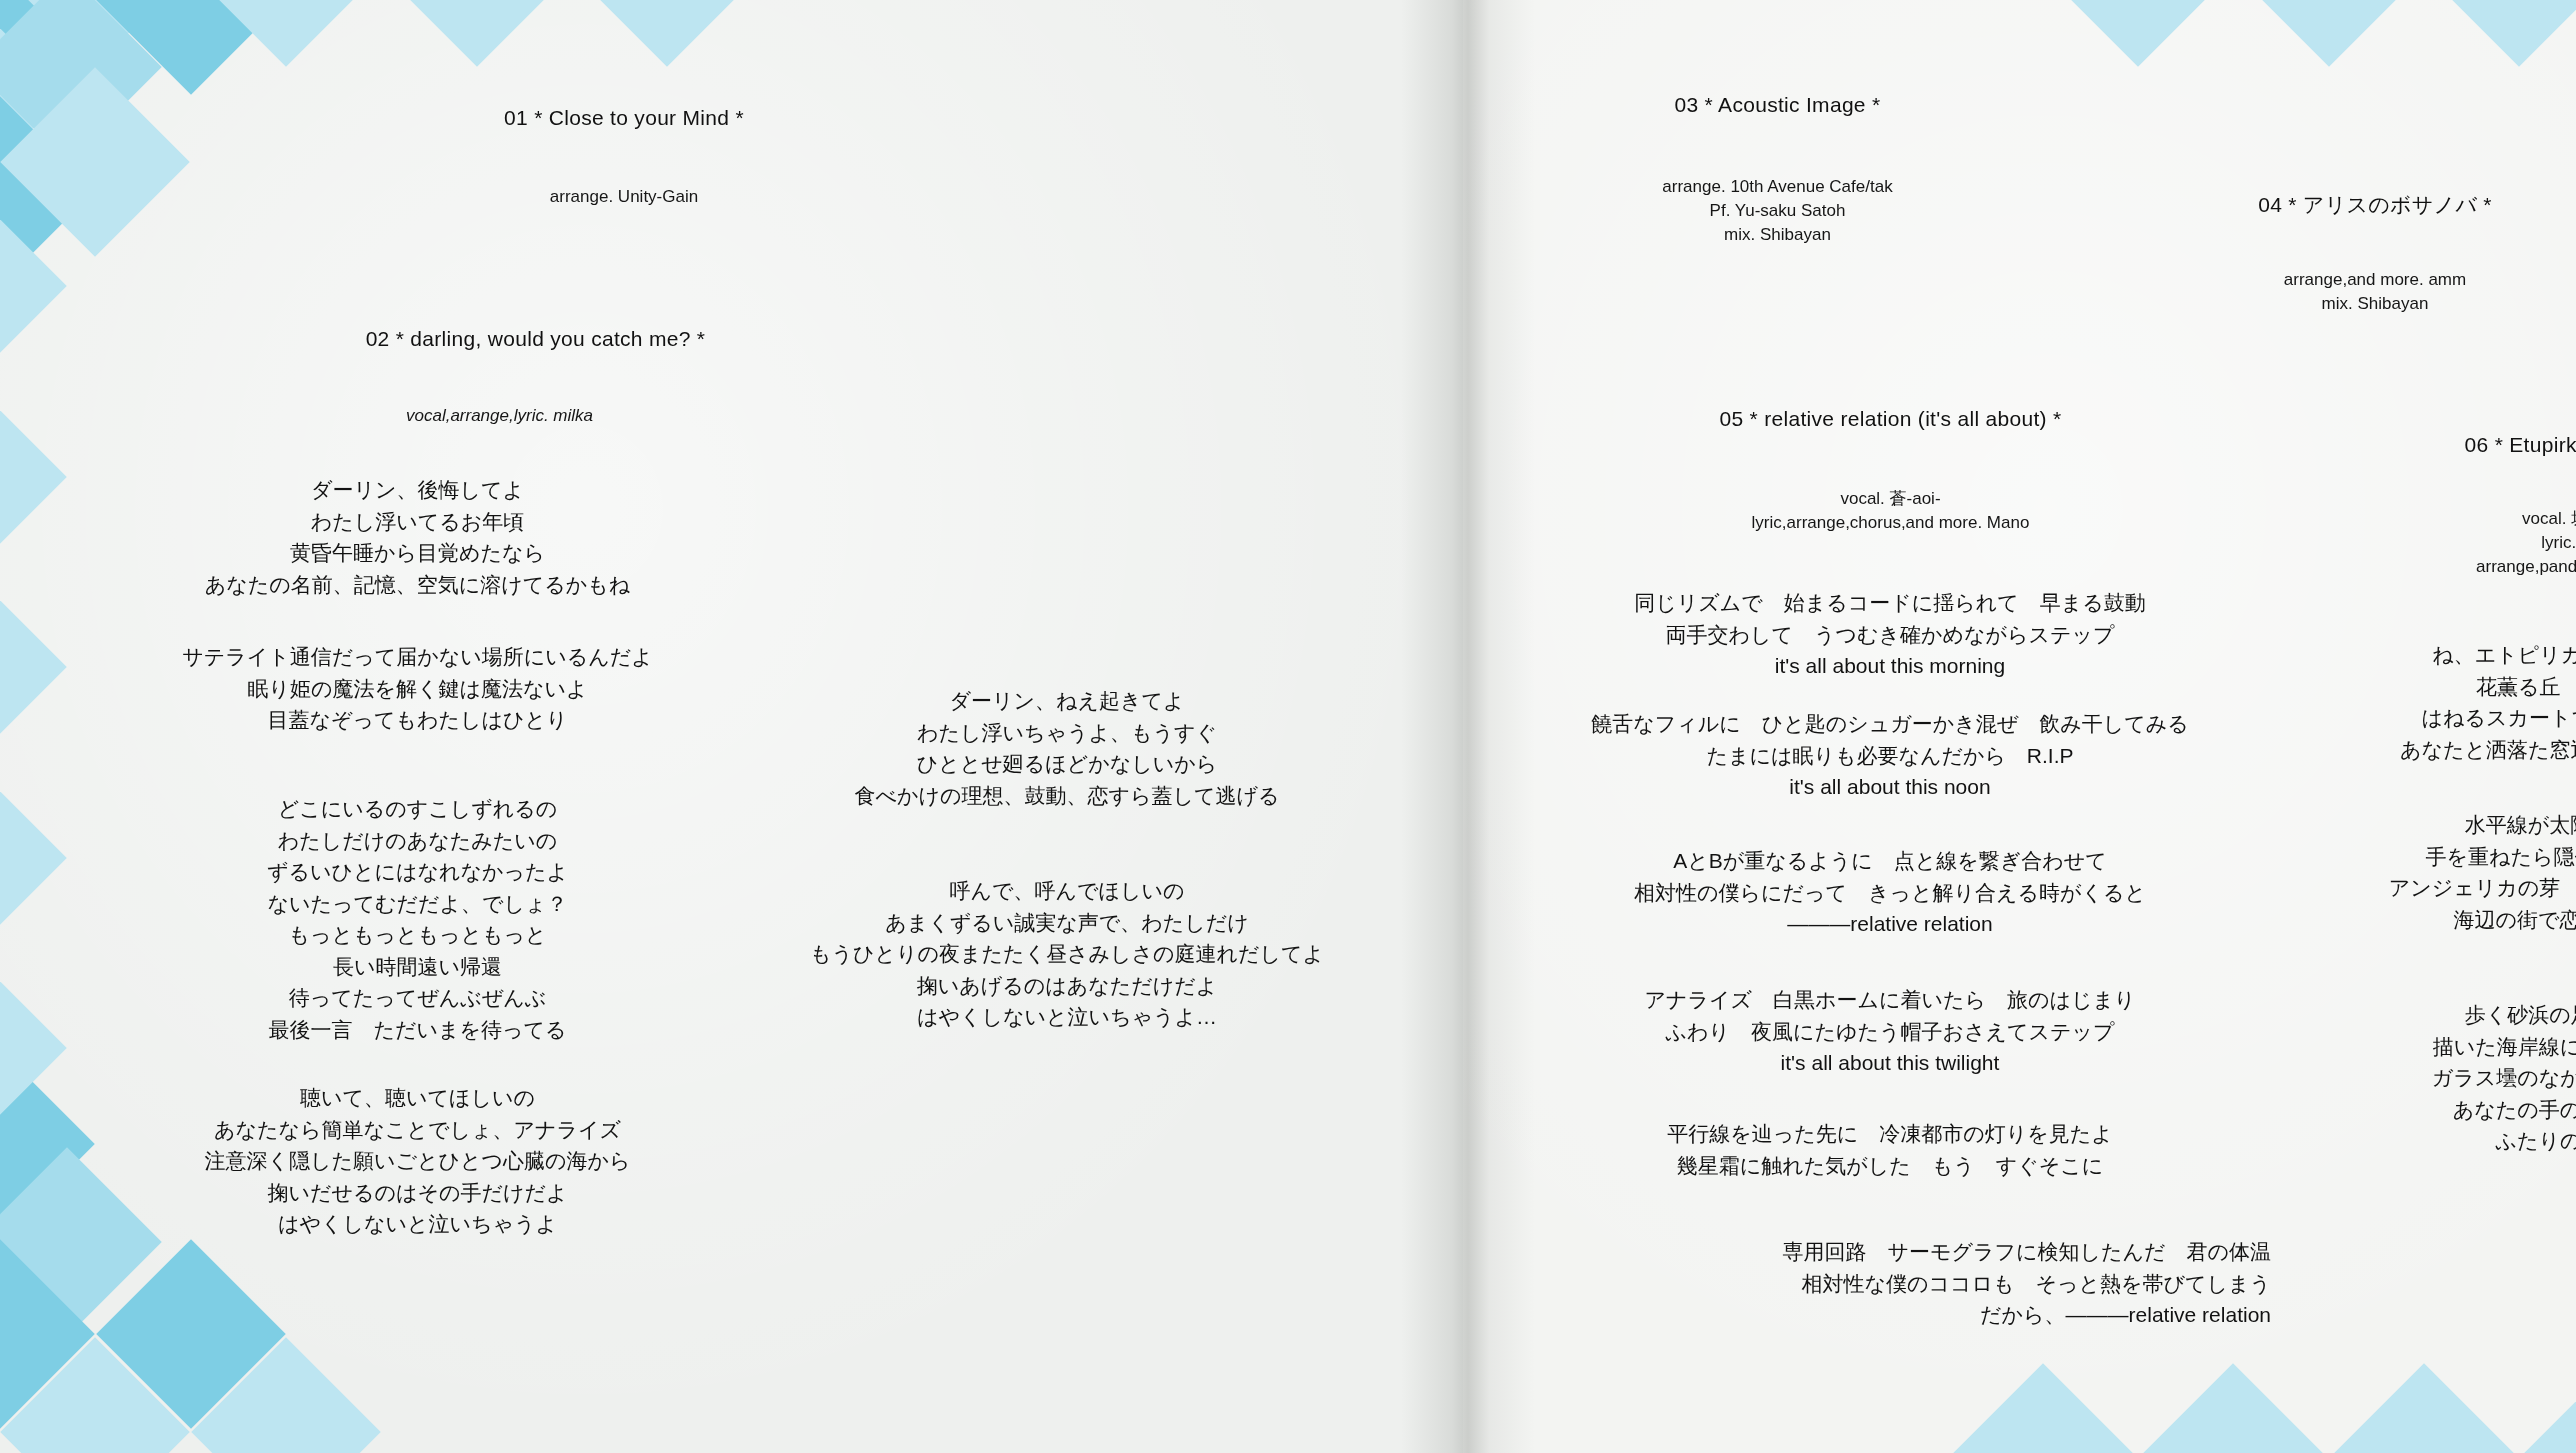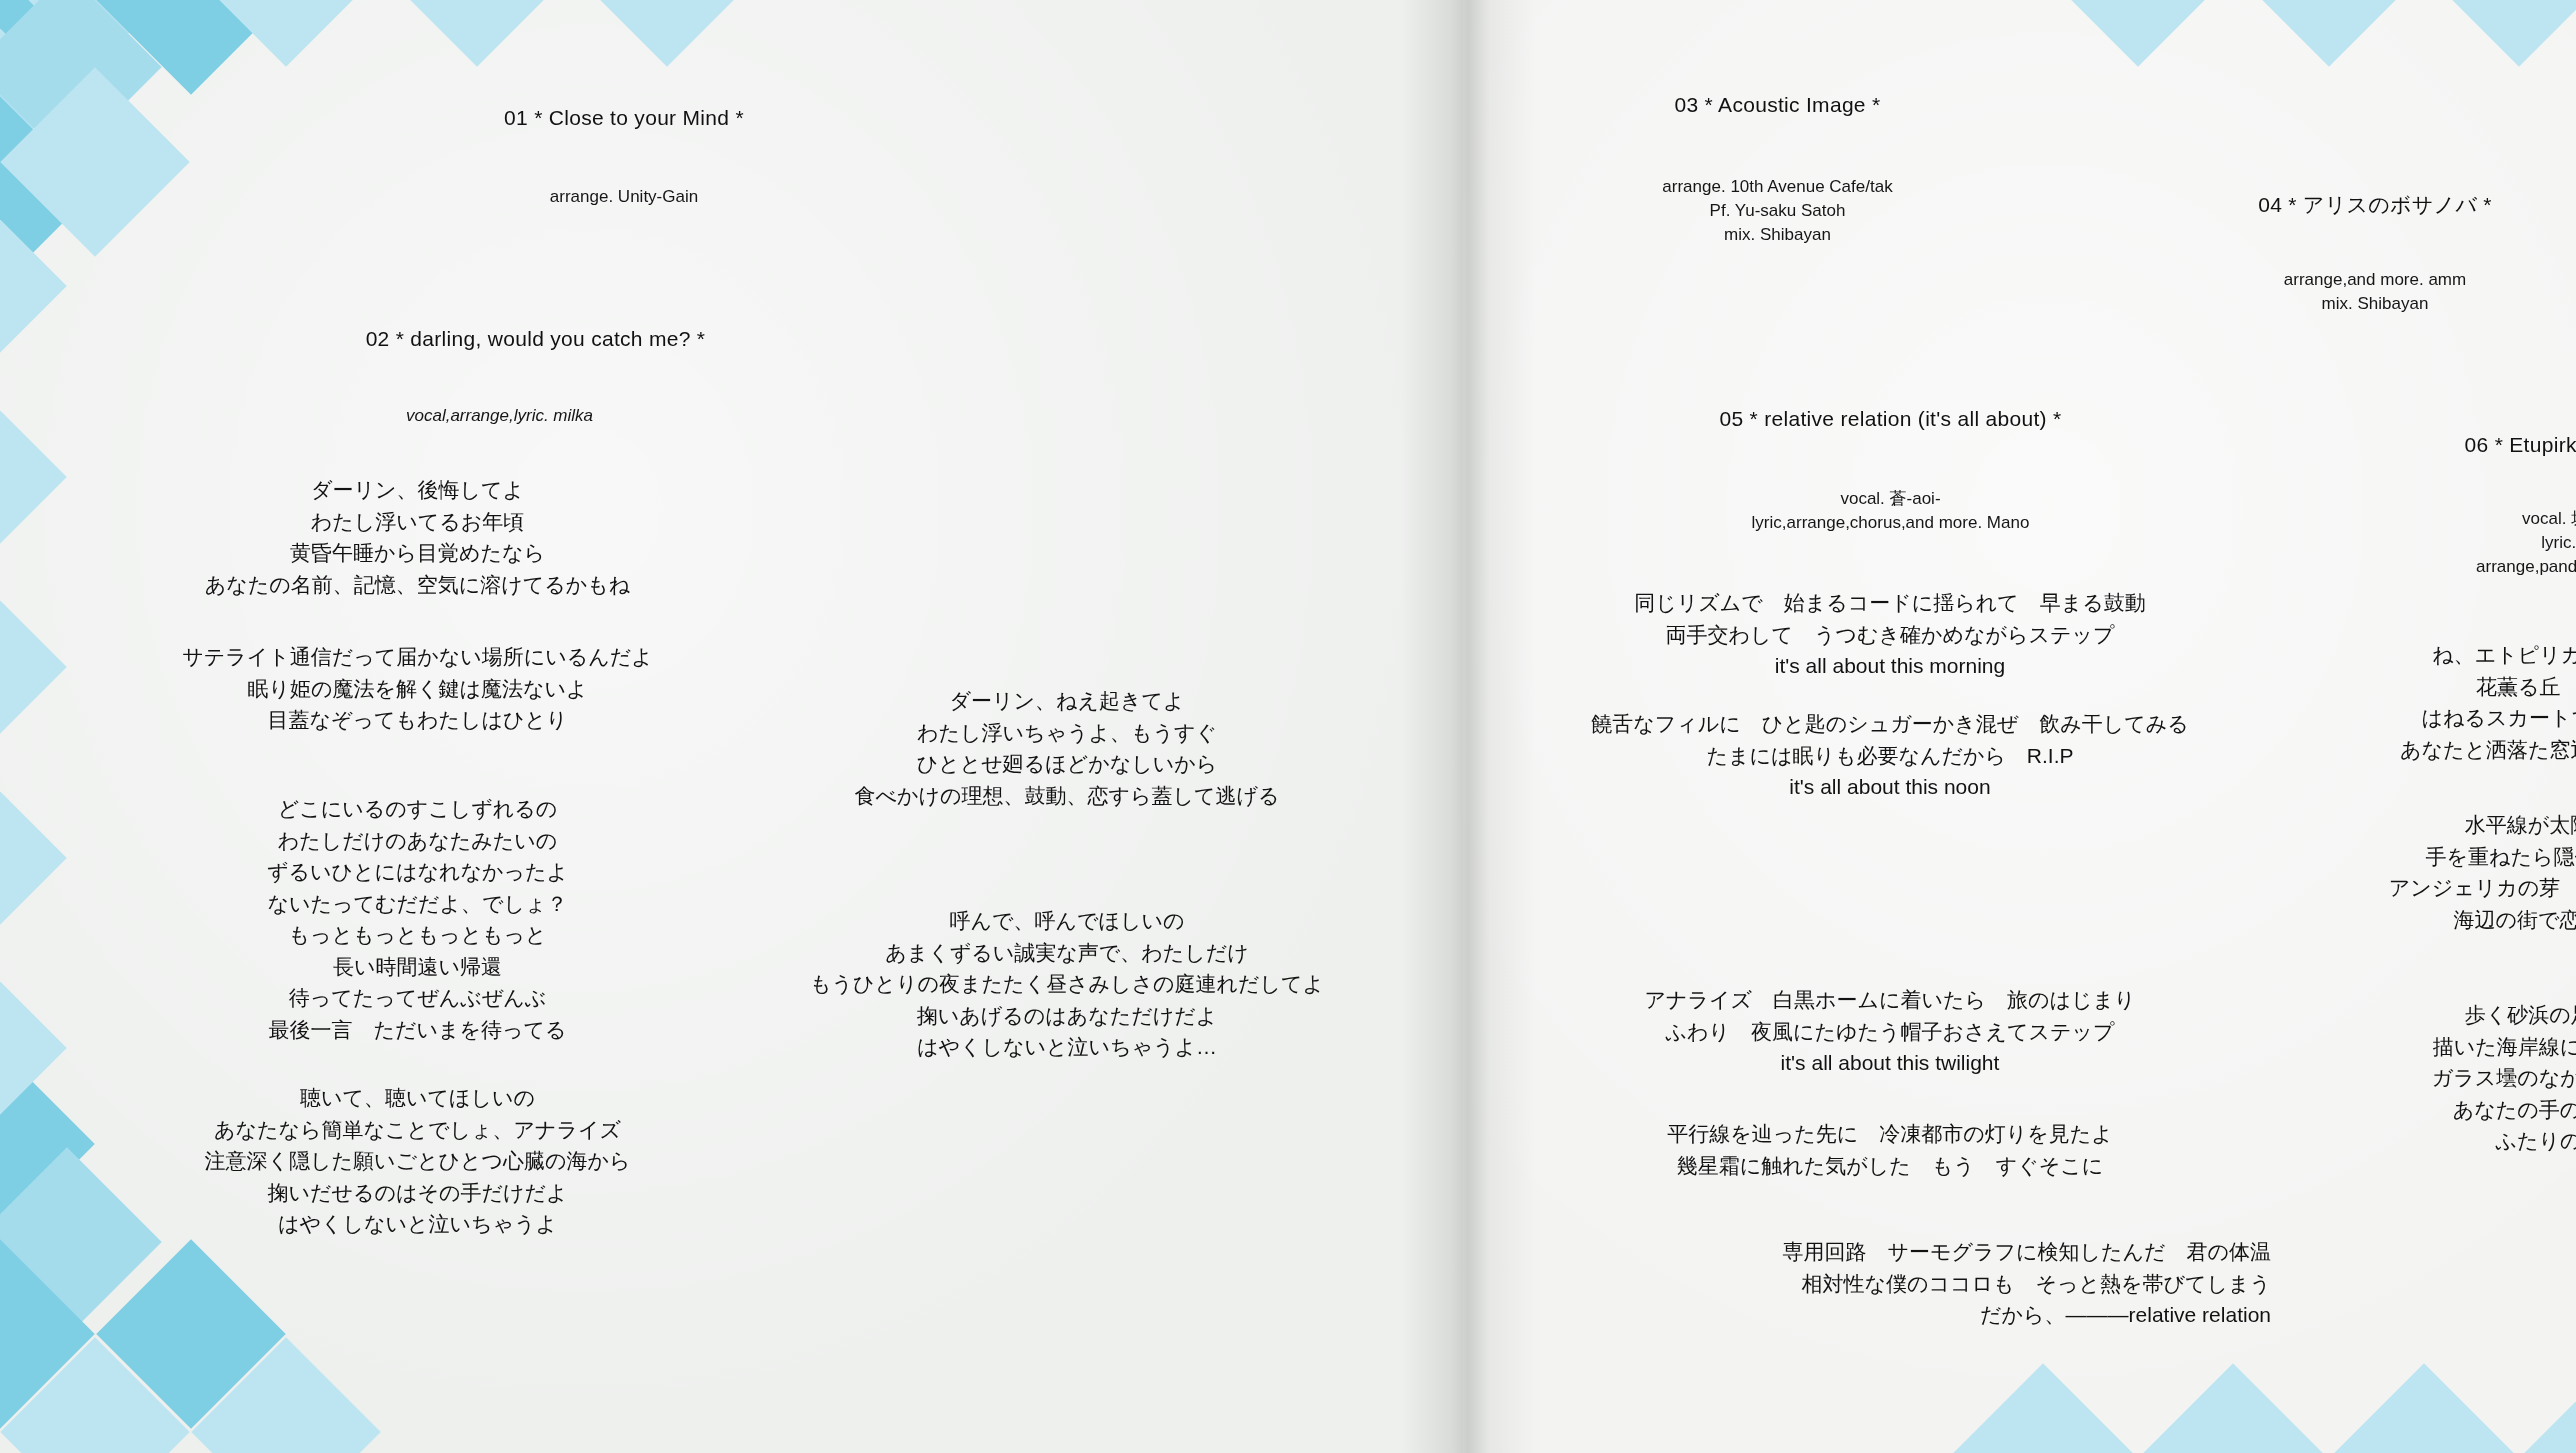--- a/index.html
+++ b/index.html
@@ -156,21 +156,21 @@
     <div class="block lyrics lyrics-ja" style="left:103px; top:1082px; width:629px;">聴いて、聴いてほしいの
 あなたなら簡単なことでしょ、アナライズ
 注意深く隠した願いごとひとつ心臓の海から
 掬いだせるのはその手だけだよ
 はやくしないと泣いちゃうよ</div>
 
     <div class="block lyrics lyrics-ja" style="left:732px; top:685px; width:670px;">ダーリン、ねえ起きてよ
 わたし浮いちゃうよ、もうすぐ
 ひととせ廻るほどかなしいから
 食べかけの理想、鼓動、恋すら蓋して逃げる</div>
-    <div class="block lyrics lyrics-ja" style="left:732px; top:905px; width:670px;">呼んで、呼んでほしいの
+    <div class="block lyrics lyrics-ja" style="left:732px; top:875px; width:670px;">呼んで、呼んでほしいの
 あまくずるい誠実な声で、わたしだけ
 もうひとりの夜またたく昼さみしさの庭連れだしてよ
 掬いあげるのはあなただけだよ
 はやくしないと泣いちゃうよ…</div>
   </div>
 
   <div class="page page-right">
     <div class="paper-tint"></div>
 
     <div class="diamond pale" style="left:608px; top:-95px; width:134px; height:134px;"></div>
@@ -194,20 +194,23 @@
     <div class="block track-title" style="left:67px; top:407px; width:721px;">05 * relative relation (it's all about) *</div>
     <div class="block credits" style="left:67px; top:487px; width:721px;">vocal. 蒼-aoi-
 lyric,arrange,chorus,and more. Mano</div>
 
     <div class="block lyrics lyrics-ja" style="left:46px; top:587px; width:762px;">同じリズムで　始まるコードに揺られて　早まる鼓動
 両手交わして　うつむき確かめながらステップ
 it's all about this morning</div>
     <div class="block lyrics lyrics-ja" style="left:46px; top:708px; width:762px;">饒舌なフィルに　ひと匙のシュガーかき混ぜ　飲み干してみる
 たまには眠りも必要なんだから　R.I.P
 it's all about this noon</div>
+    <div class="block lyrics lyrics-ja" style="left:46px; top:845px; width:762px;">AとBが重なるように　点と線を繋ぎ合わせて
+相対性の僕らにだって　きっと解り合える時がくると
+———relative relation</div>
     <div class="block lyrics lyrics-ja" style="left:46px; top:984px; width:762px;">アナライズ　白黒ホームに着いたら　旅のはじまり
 ふわり　夜風にたゆたう帽子おさえてステップ
 it's all about this twilight</div>
     <div class="block lyrics lyrics-ja" style="left:46px; top:1118px; width:762px;">平行線を辿った先に　冷凍都市の灯りを見たよ
 幾星霜に触れた気がした　もう　すぐそこに</div>
     <div class="block lyrics lyrics-ja" style="left:46px; top:1236px; width:762px;text-align:right;">専用回路　サーモグラフに検知したんだ　君の体温
 相対性な僕のココロも　そっと熱を帯びてしまう
 だから、———relative relation</div>
 
     <div class="block track-title" style="left:814px; top:433px; width:608px;">06 * Etupirka, Angelica *</div>

